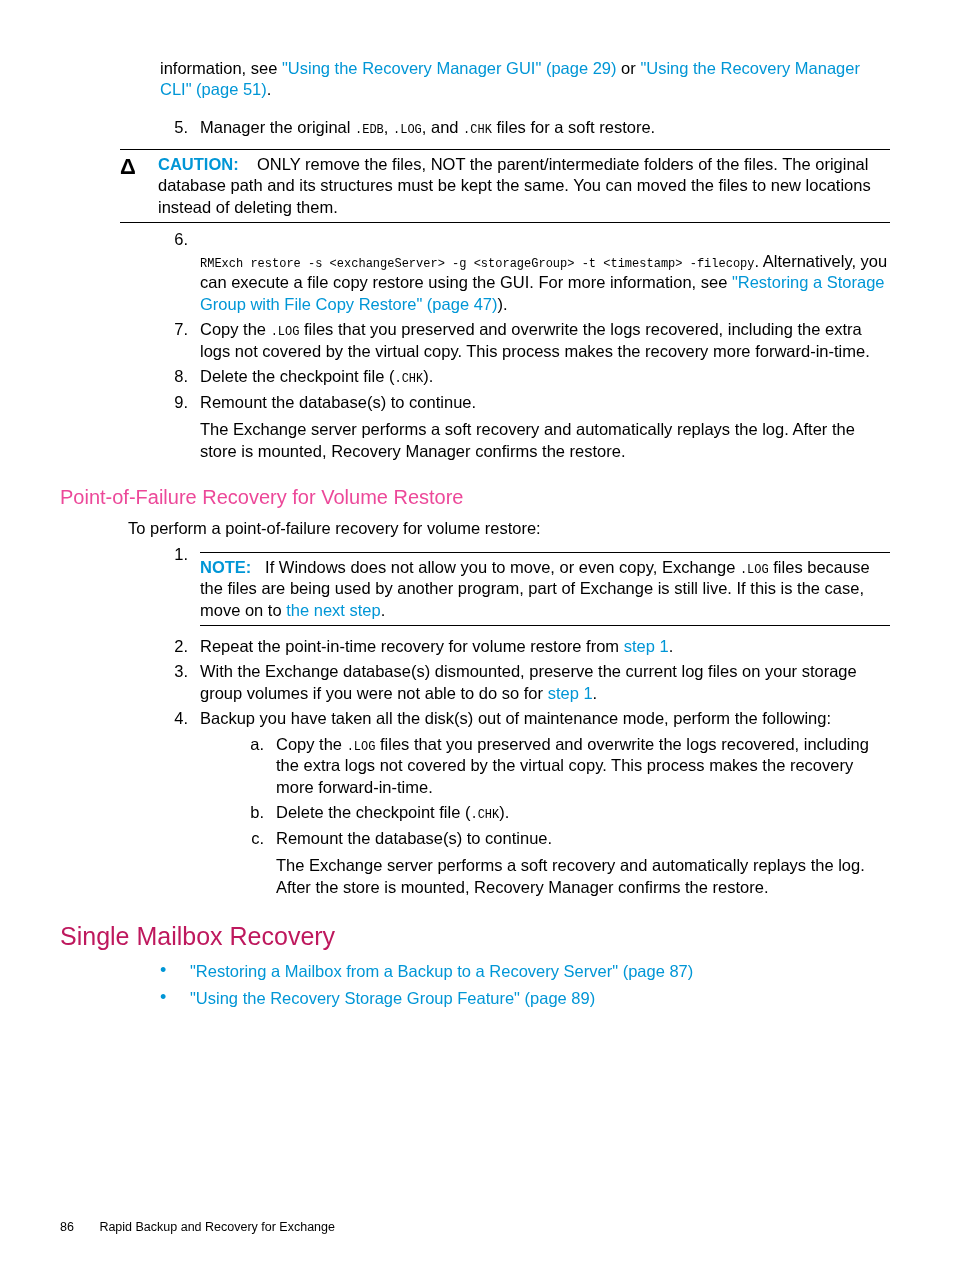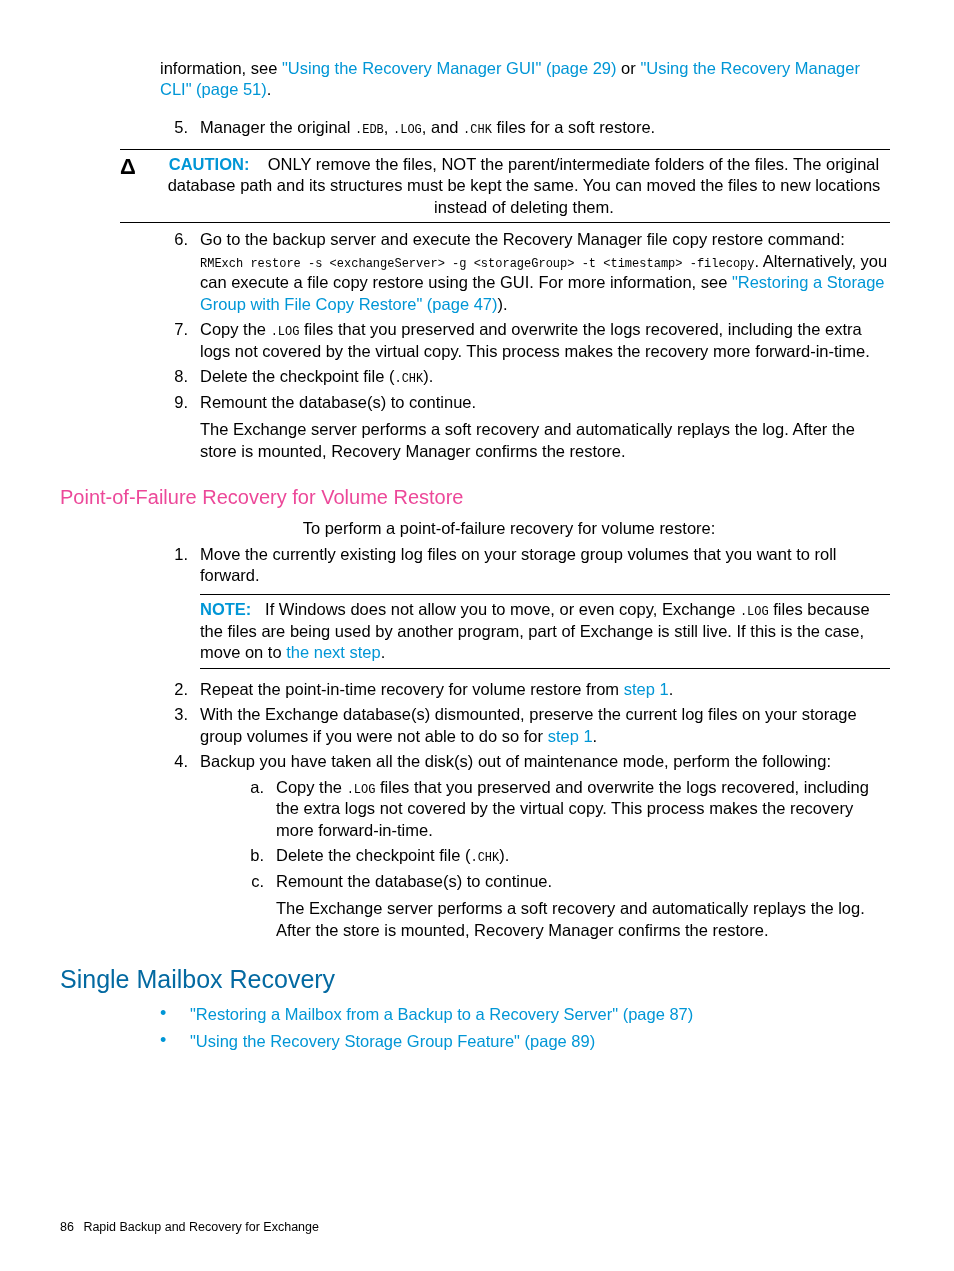--- a/index.html
+++ b/index.html
@@ -55,44 +55,43 @@
     display: flex;
   }
   .caution-icon {
     width: 38px;
     flex: 0 0 38px;
     font-size: 22px;
     font-weight: bold;
     line-height: 1;
     padding-top: 2px;
   }
-  .caution-body { flex: 1; text-align: center; }
+  .caution-body { flex: 1; }
   .caution-lbl, .note-lbl {
     font-weight: bold;
     color: #0096d6;
   }
   .note-block {
     margin: 8px 0 6px 0;
   }
   .h3 {
     color: #ec4899;
     font-size: 20px;
     font-weight: normal;
     margin: 22px 0 8px 0;
   }
   .h2 {
-    color: #0369a1;
+    color: #be185d;
     font-size: 25px;
     font-weight: normal;
     margin: 22px 0 8px 0;
   }
   .intro {
     margin-left: 68px;
     margin-top: 6px;
-    text-align: center;
   }
   .sublist-item {
     display: flex;
     margin-top: 4px;
     margin-left: 40px;
   }
   .sub-num {
     width: 24px;
     flex: 0 0 24px;
     text-align: right;
@@ -110,21 +109,21 @@
     font-size: 18px;
     line-height: 1;
     padding-right: 10px;
   }
   .footer {
     position: absolute;
     left: 60px;
     bottom: 36px;
     font-size: 12.5px;
   }
-  .footer-num { margin-right: 6px; }
+  .footer-num { margin-right: 22px; }
 </style>
 </head>
 <body>
 
 <div class="page">
 
   <p class="ind-1" style="margin-top:0;">
     <span>information, see </span><a class="link">"Using the Recovery Manager GUI" (page 29)</a><span> or </span><a class="link">"Using the Recovery Manager CLI" (page 51)</a><span>.</span>
   </p>
 
@@ -143,21 +142,21 @@
         <span class="caution-lbl">CAUTION:</span>
         &nbsp;&nbsp;&nbsp;<span>ONLY remove the files, NOT the parent/intermediate folders of the files. The original database path and its structures must be kept the same. You can moved the files to new locations instead of deleting them.</span>
       </div>
     </div>
     <hr class="caution-hr">
   </div>
 
   <div class="list-item ind-1">
     <div class="list-num">6.</div>
     <div class="list-body">
-      <span>Go to the backup server and execute the Recovery Manager file copy restore command: </span><br>
+      <br>
       <span class="mono">RMExch restore -s &lt;exchangeServer&gt; -g &lt;storageGroup&gt; -t &lt;timestamp&gt; -filecopy</span><span>. Alternatively, you can execute a file copy restore using the GUI. For more information, see </span><a class="link">"Restoring a Storage Group with File Copy Restore" (page 47)</a><span>).</span>
     </div>
   </div>
 
   <div class="list-item ind-1">
     <div class="list-num">7.</div>
     <div class="list-body">
       <span>Copy the </span><span class="mono">.LOG</span><span> files that you preserved and overwrite the logs recovered, including the extra logs not covered by the virtual copy. This process makes the recovery more forward-in-time.</span>
     </div>
   </div>
@@ -177,21 +176,20 @@
 
     </div>
   </div>
 
   <div class="h3">Point-of-Failure Recovery for Volume Restore</div>
   <div class="intro">To perform a point-of-failure recovery for volume restore:</div>
 
   <div class="list-item ind-1">
     <div class="list-num">1.</div>
     <div class="list-body">
-      <div>Move the currently existing log files on your storage group volumes that you want to roll forward.</div>
 
       <div class="note-block">
         <hr class="note-hr">
         <span class="note-lbl">NOTE:</span>&nbsp;&nbsp;&nbsp;<span>If Windows does not allow you to move, or even copy, Exchange </span><span class="mono">.LOG</span><span> files because the files are being used by another program, part of Exchange is still live. If this is the case, move on to </span><a class="link">the next step</a><span>.</span>
         <hr class="note-hr">
       </div>
     </div>
   </div>
 
   <div class="list-item ind-1">

